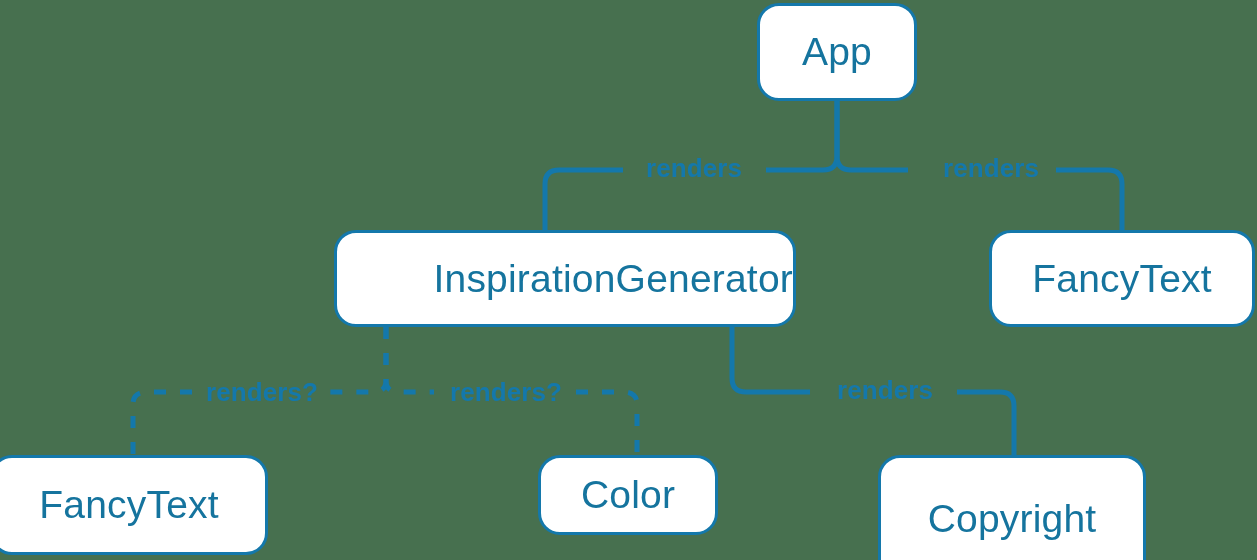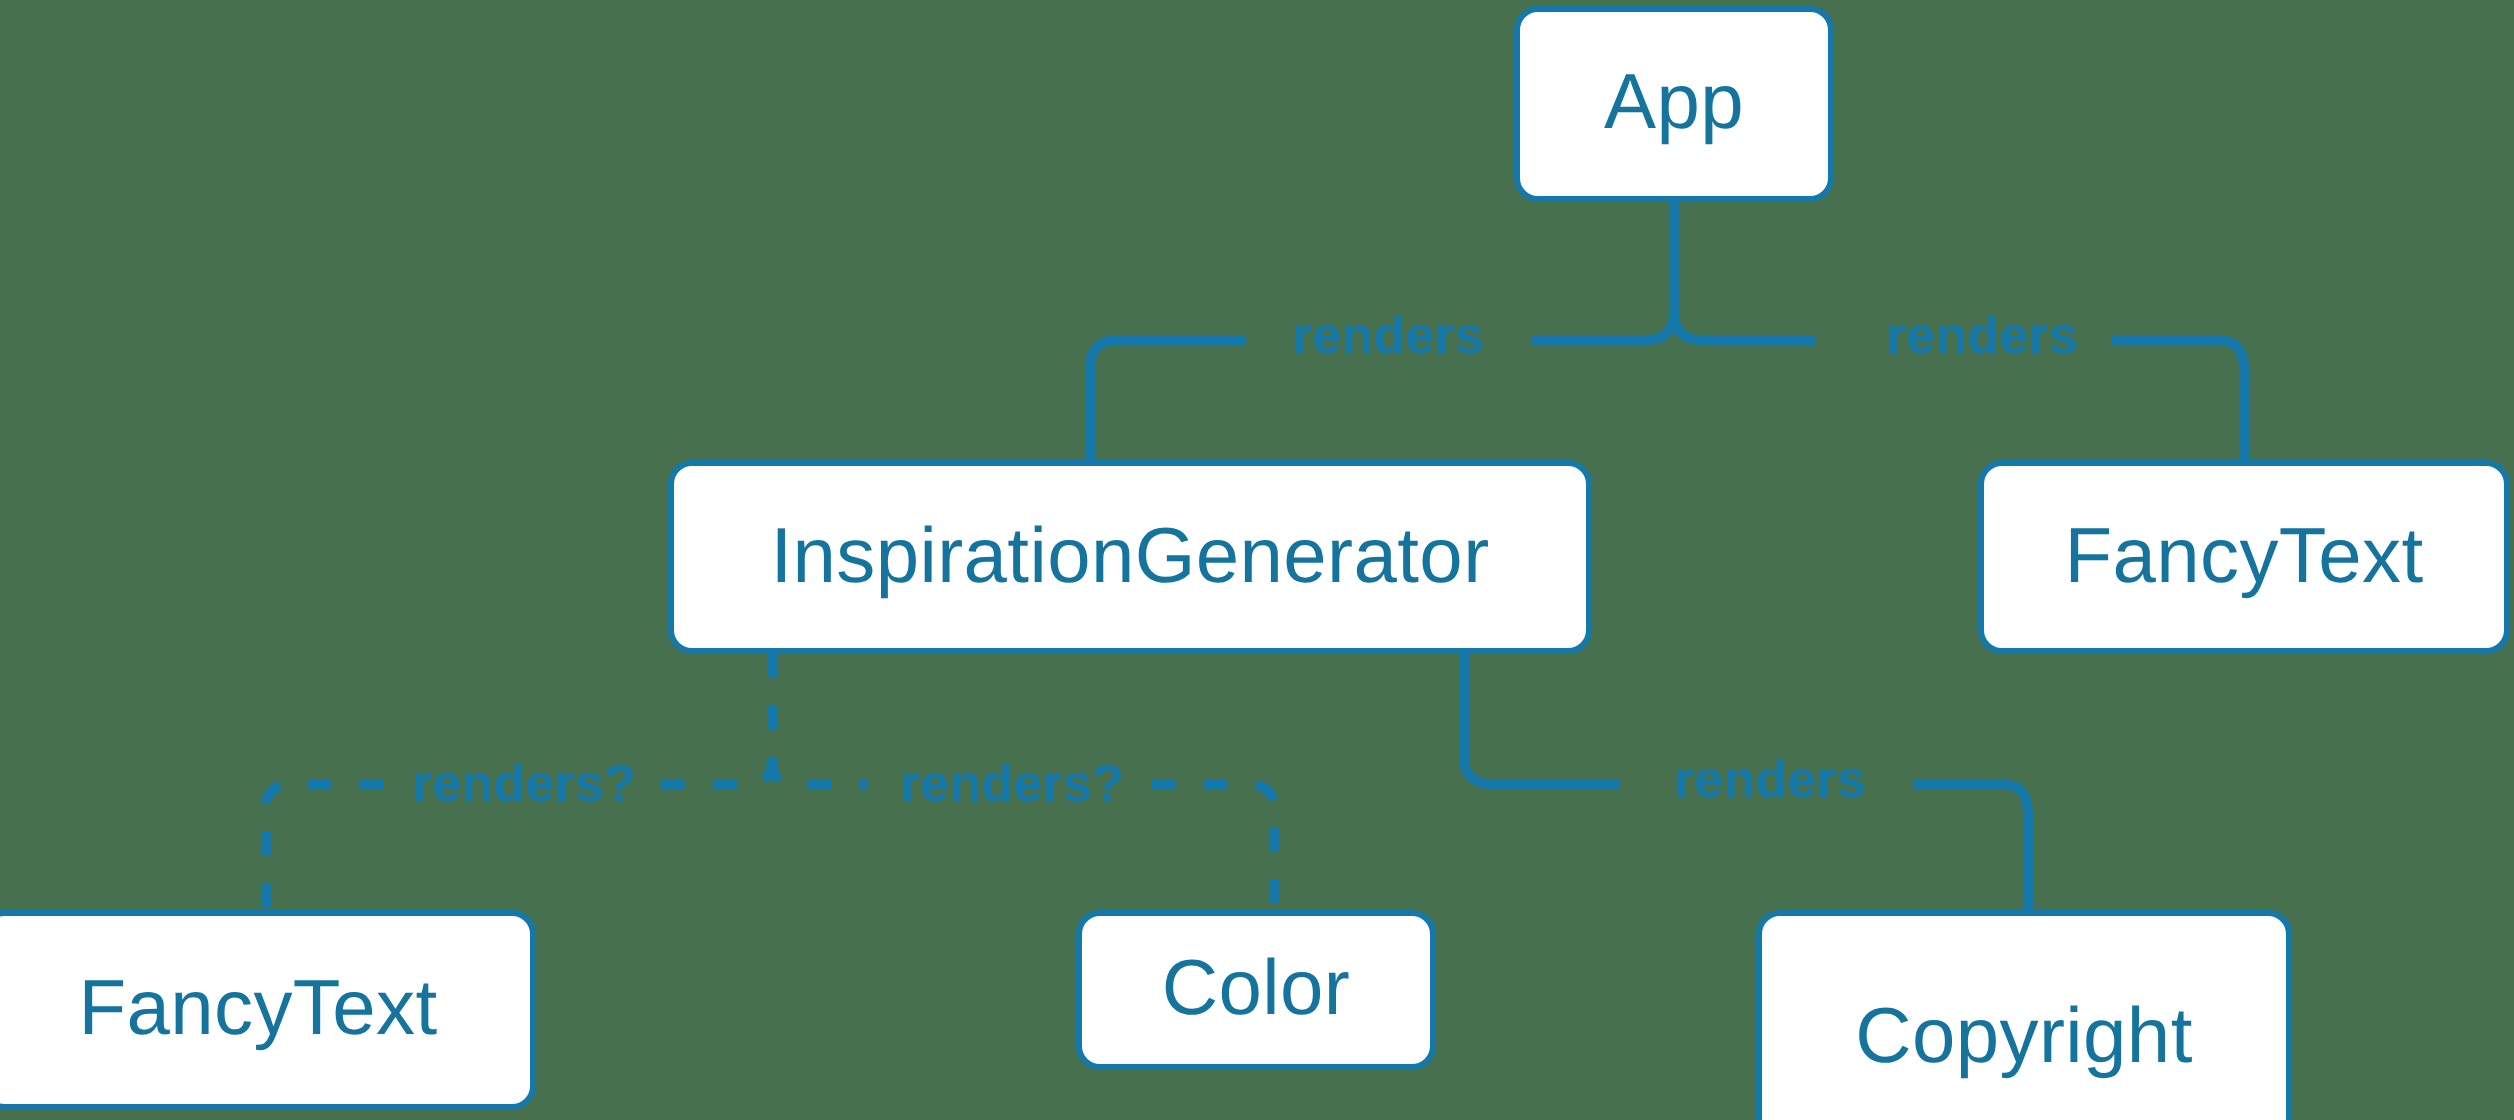--- a/index.html
+++ b/index.html
@@ -23,21 +23,21 @@
     left: 0;
     top: 0;
     width: 1257px;
     height: 560px;
   }
   .node {
     position: absolute;
     box-sizing: border-box;
     background: #ffffff;
     border: 3px solid #1478ab;
-    border-radius: 12px;
+    border-radius: 22px;
     display: flex;
     align-items: center;
     justify-content: center;
     color: #15749e;
     font-size: 39px;
     font-weight: 400;
     letter-spacing: 0.2px;
     white-space: nowrap;
   }
   .node-label {
@@ -68,21 +68,21 @@
 
     <path d="M 386 327 L 386 380 Q 386 392 398 392 L 434 392 M 576 392 L 623 392 Q 637 392 637 404 L 637 455" fill="none" stroke="#1478ab" stroke-width="5" stroke-linecap="butt" stroke-dasharray="12 14"></path>
 
     <path d="M 732 327 L 732 378 Q 732 392 746 392 L 810 392 M 957 392 L 1000 392 Q 1014 392 1014 406 L 1014 455" fill="none" stroke="#1478ab" stroke-width="5" stroke-linecap="butt"></path>
   </svg>
 
   <div class="node" style="left:757px; top:3px; width:160px; height:98px;">
     <span class="node-label">App</span>
   </div>
 
-  <div class="node" style="left:334px; top:230px; width:462px; height:97px;">
+  <div class="node" style="left:334px; top:230px; width:462px; height:97px;justify-content:flex-end;">
     <span class="node-label">InspirationGenerator</span>
   </div>
 
   <div class="node" style="left:989px; top:230px; width:266px; height:97px;">
     <span class="node-label">FancyText</span>
   </div>
 
   <div class="node" style="left:-10px; top:455px; width:278px; height:100px;">
     <span class="node-label">FancyText</span>
   </div>

